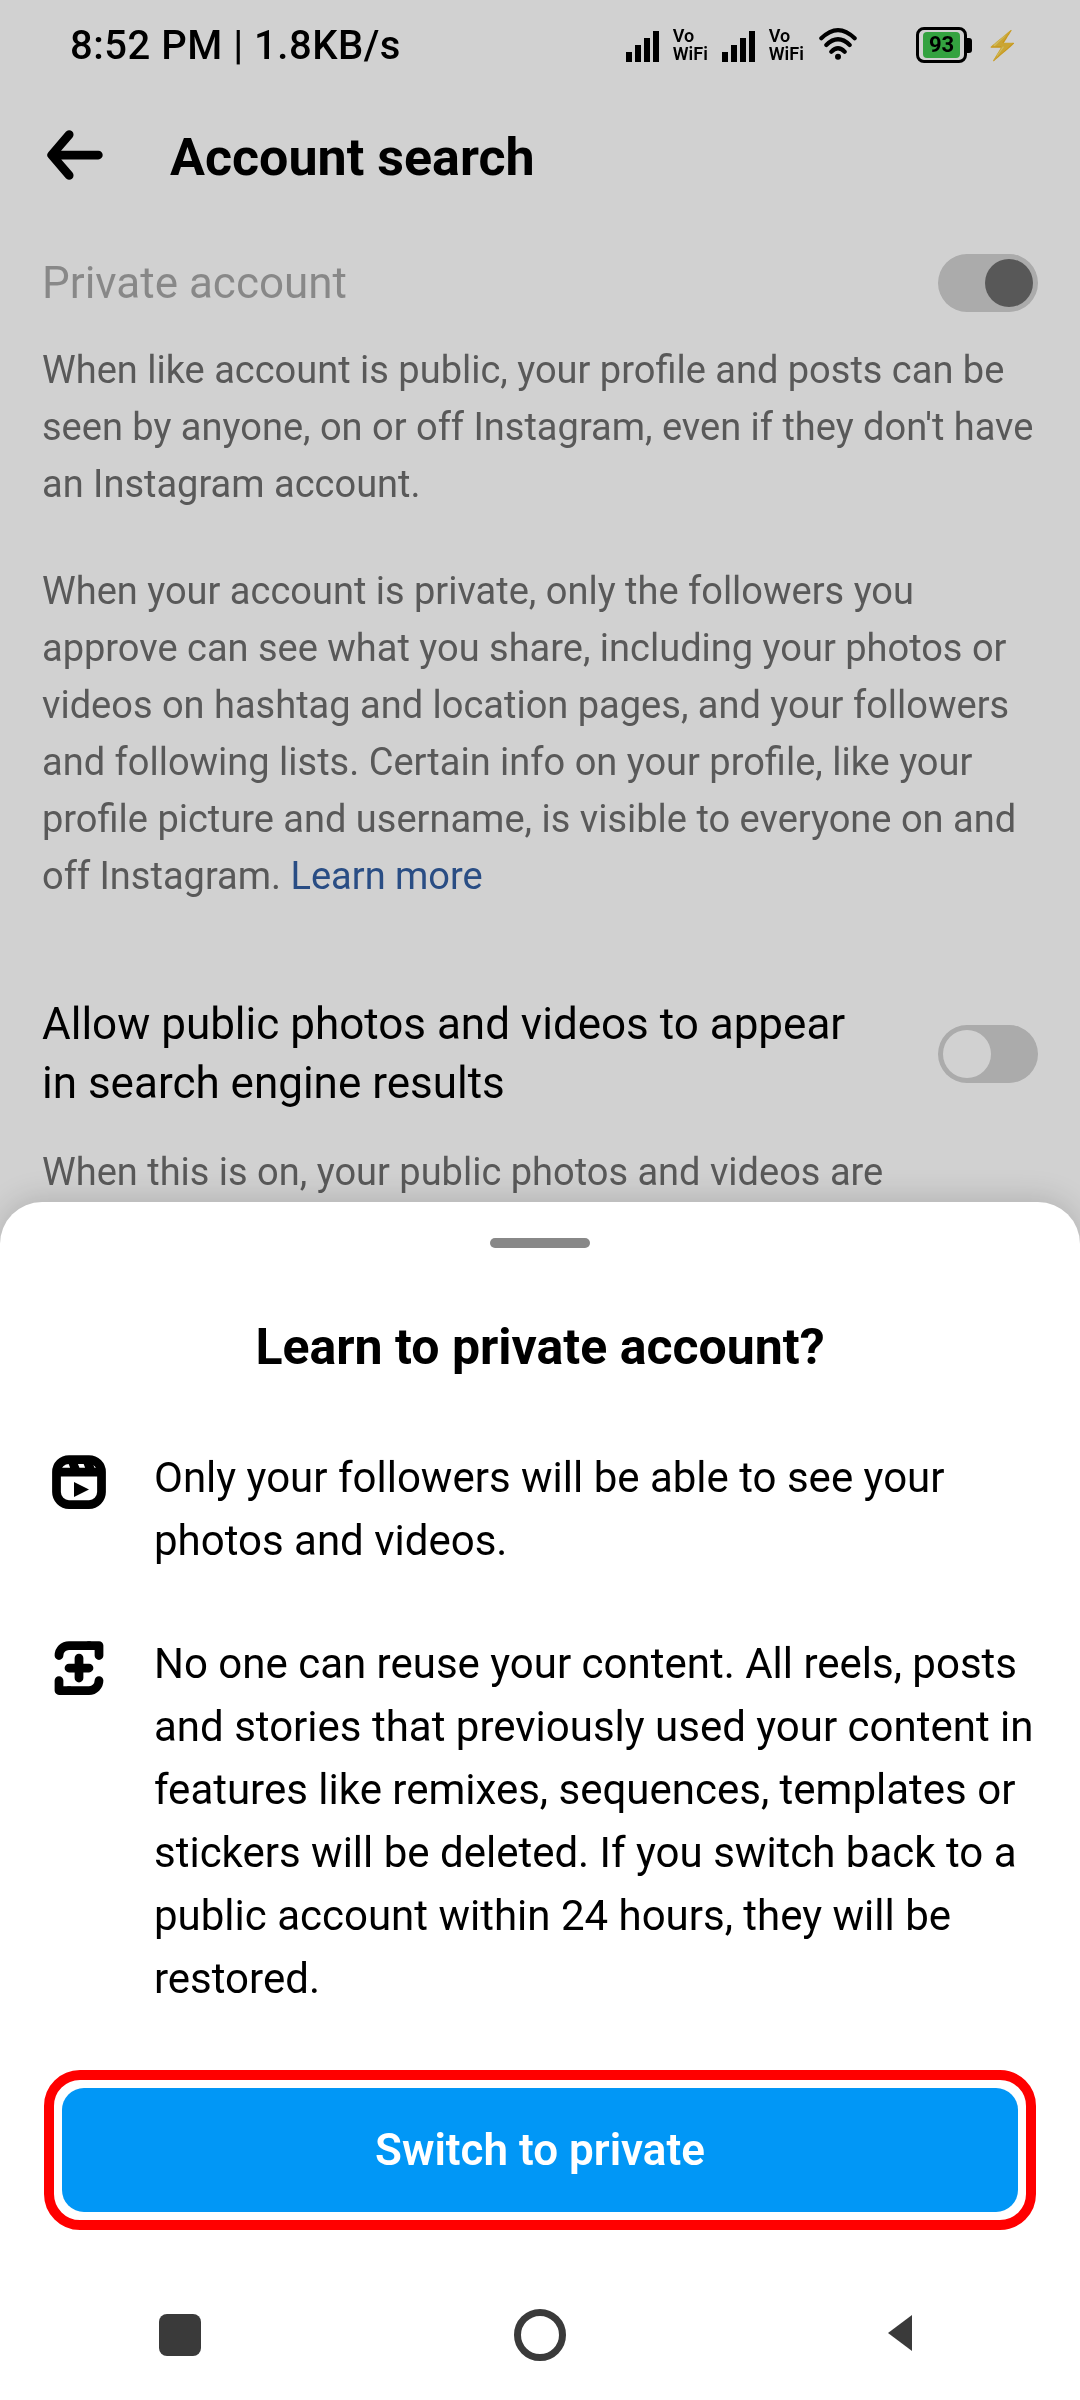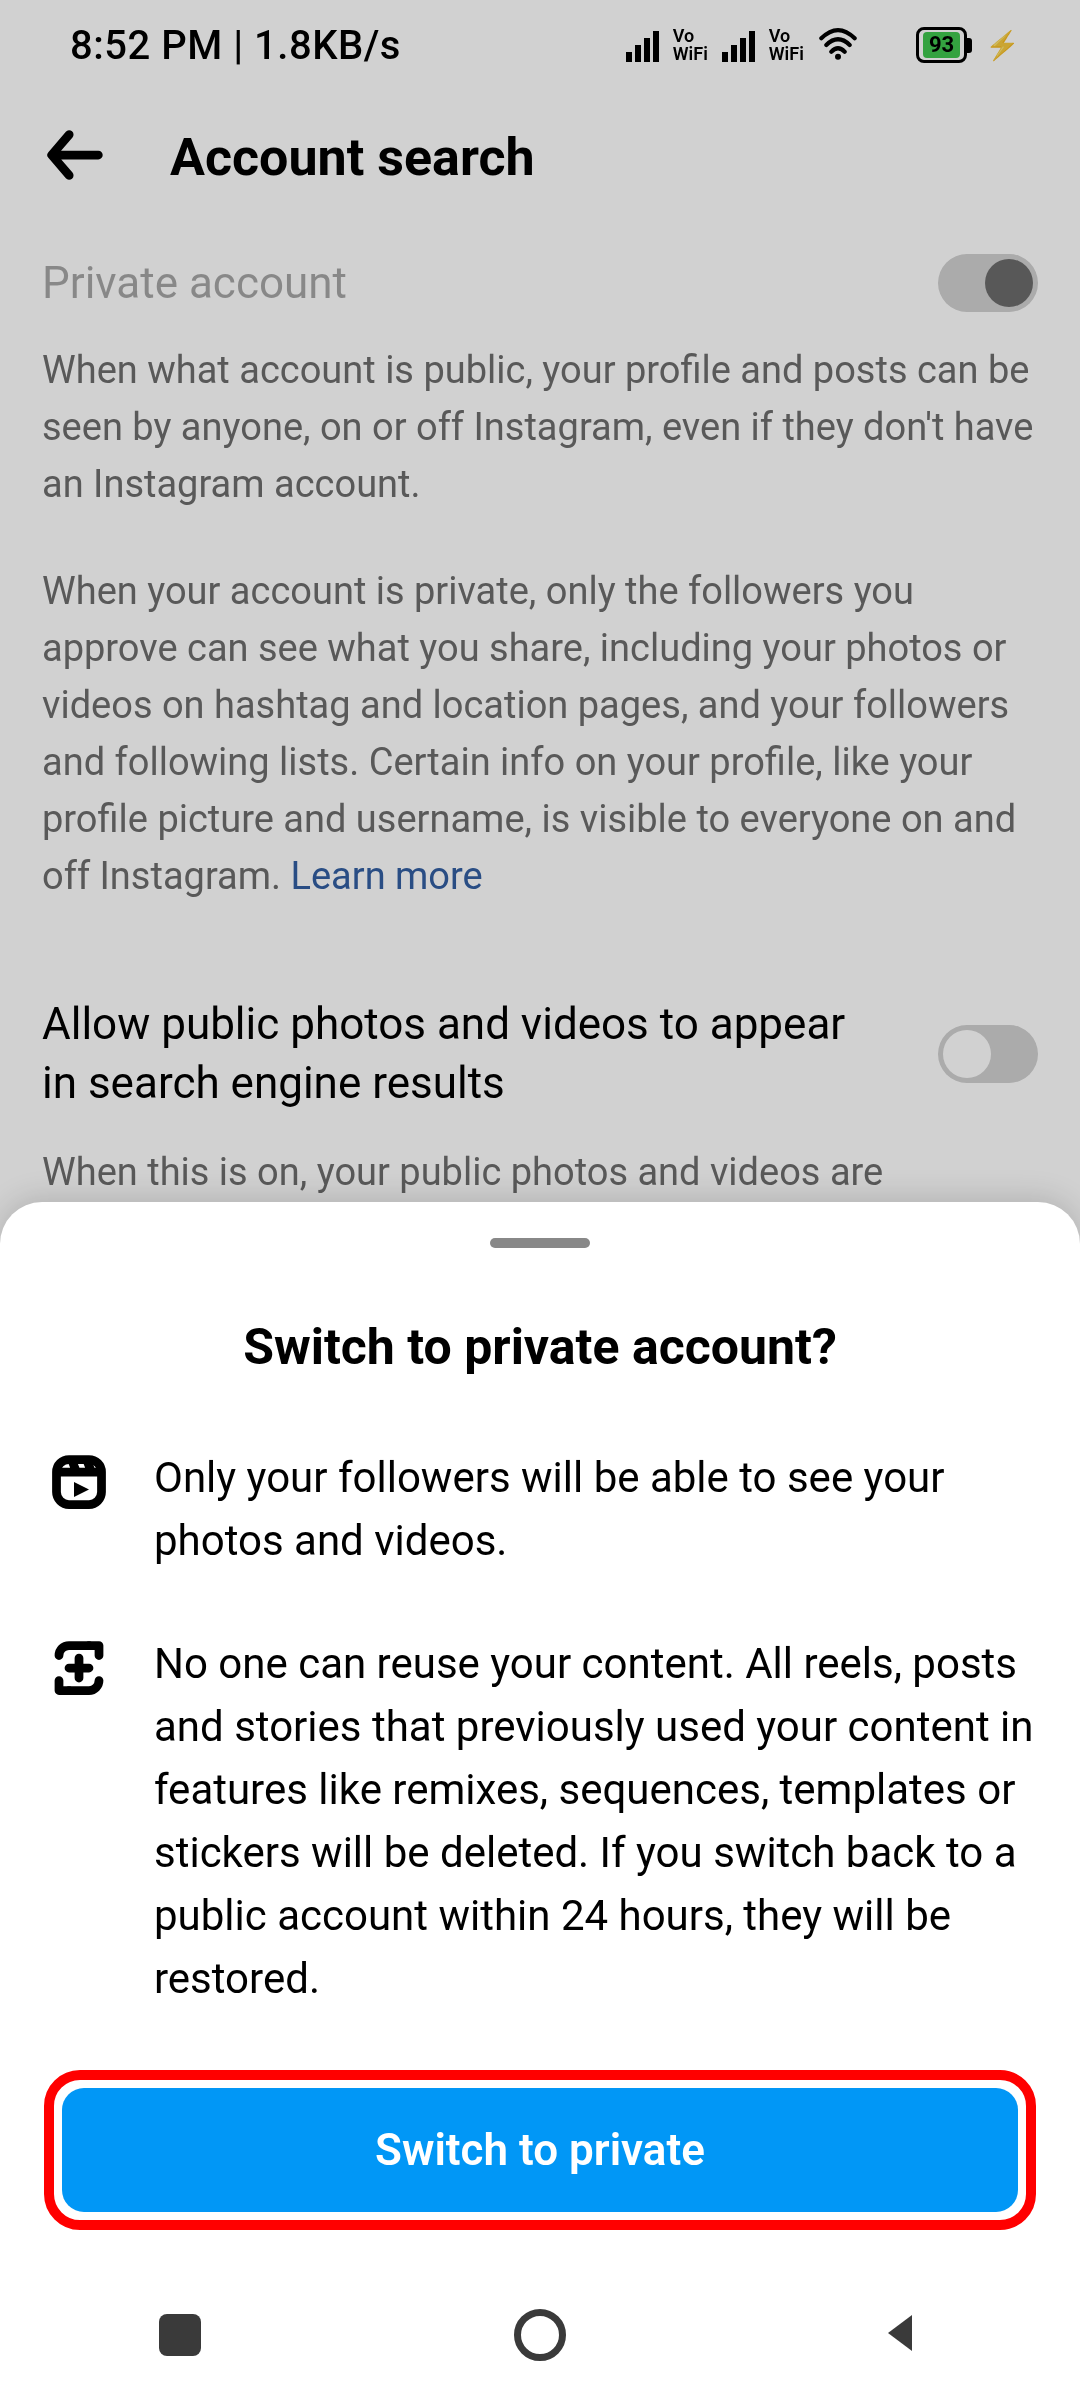--- a/index.html
+++ b/index.html
@@ -182,41 +182,41 @@
 
     <div class="settings-body">
 
       <div class="setting-row">
         <span class="setting-label dim">Private account</span>
         <span class="toggle on">
             <span class="knob"></span>
           </span>
       </div>
 
-      <p class="setting-desc">When what account is public, your profile and posts can be seen by anyone, on or off Instagram, even if they don't have an Instagram account.</p>
+      <p class="setting-desc">When like account is public, your profile and posts can be seen by anyone, on or off Instagram, even if they don't have an Instagram account.</p>
 
       <p class="setting-desc">
         <span>When your account is private, only the followers you approve can see what you share, including your photos or videos on hashtag and location pages, and your followers and following lists. Certain info on your profile, like your profile picture and username, is visible to everyone on and off Instagram. </span><span class="learn-more">Learn more</span>
       </p>
 
       <div class="setting-row" style="padding-top:40px;">
         <span class="setting-label-multi">Allow public photos and videos to appear in search engine results</span>
         <span class="toggle off">
             <span class="knob"></span>
           </span>
       </div>
 
       <p class="setting-desc">When this is on, your public photos and videos are available to</p>
 
     </div>
   </div>
 
   <div class="sheet">
     <div class="sheet-handle"></div>
-    <div class="sheet-title">Switch to private account?</div>
+    <div class="sheet-title">Learn to private account?</div>
 
     <div class="sheet-item">
       <span class="sheet-icon">
         <svg viewBox="0 0 24 24">
             <rect x="3" y="3" width="18" height="18" rx="5"></rect>
             <path d="M3 8 H21 M9 3 L11 8 M15 3 L17 8"></path>
             <path d="M10 12 L16 15 L10 18 Z" fill="#000" stroke="none"></path>
           </svg>
       </span>
       <span class="sheet-text">Only your followers will be able to see your photos and videos.</span>

